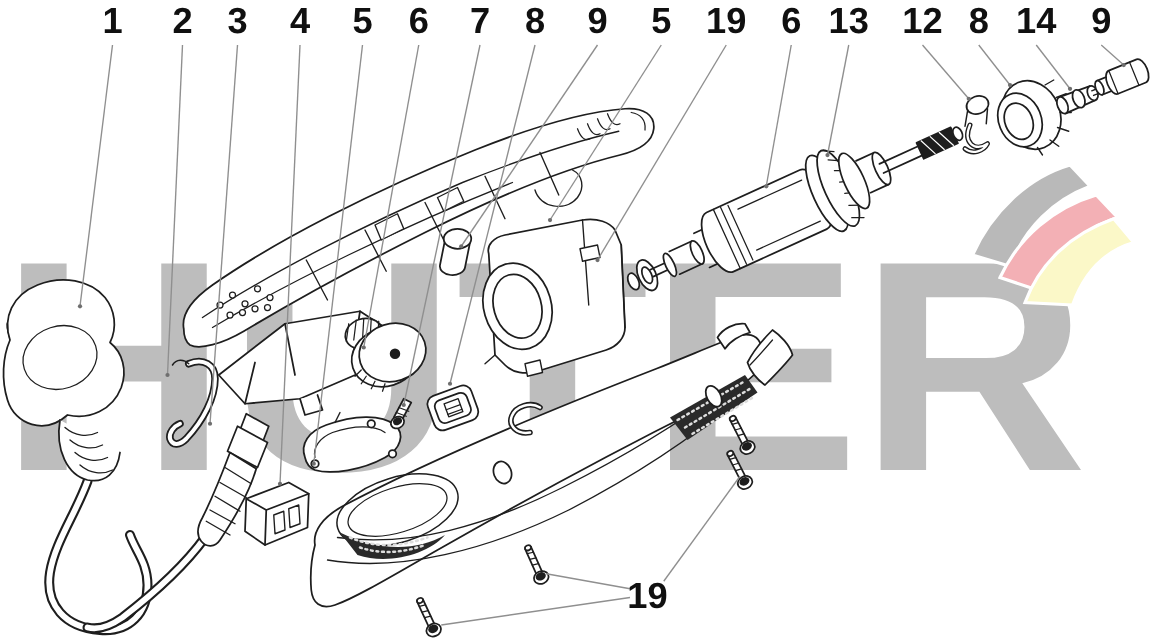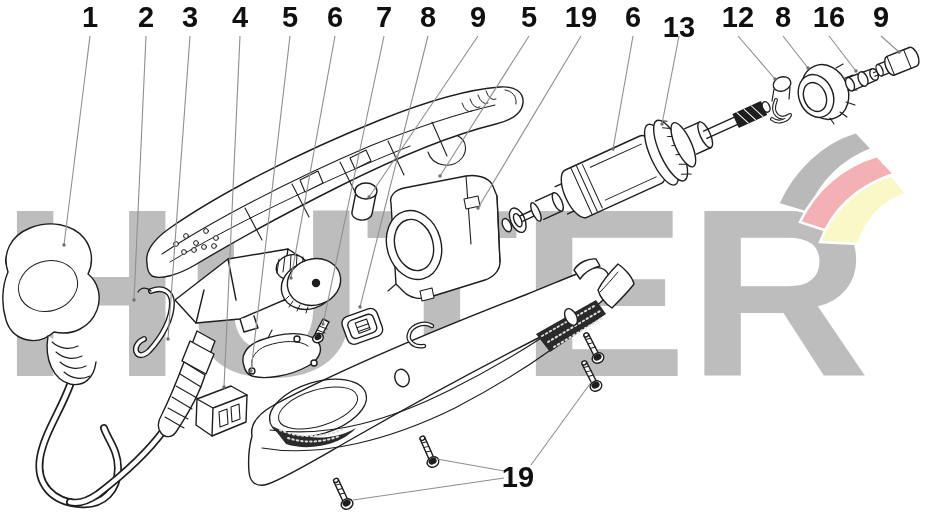--- a/index.html
+++ b/index.html
@@ -297,20 +297,20 @@
   <div class="callout" style="left:190px;top:3px">3</div>
   <div class="callout" style="left:240px;top:3px">4</div>
   <div class="callout" style="left:290px;top:3px">5</div>
   <div class="callout" style="left:335px;top:3px">6</div>
   <div class="callout" style="left:384px;top:3px">7</div>
   <div class="callout" style="left:428px;top:3px">8</div>
   <div class="callout" style="left:478px;top:3px">9</div>
   <div class="callout" style="left:529px;top:3px">5</div>
   <div class="callout" style="left:581px;top:3px">19</div>
   <div class="callout" style="left:633px;top:3px">6</div>
-  <div class="callout" style="left:679px;top:13px">13</div>
+  <div class="callout" style="left:679px;top:3px">13</div>
   <div class="callout" style="left:738px;top:3px">12</div>
   <div class="callout" style="left:783px;top:3px">8</div>
-  <div class="callout" style="left:829px;top:3px">16</div>
+  <div class="callout" style="left:829px;top:3px">14</div>
   <div class="callout" style="left:881px;top:3px">9</div>
   <div class="callout" style="left:518px;top:463px">19</div>
 
 </div>
 
 </body></html>

